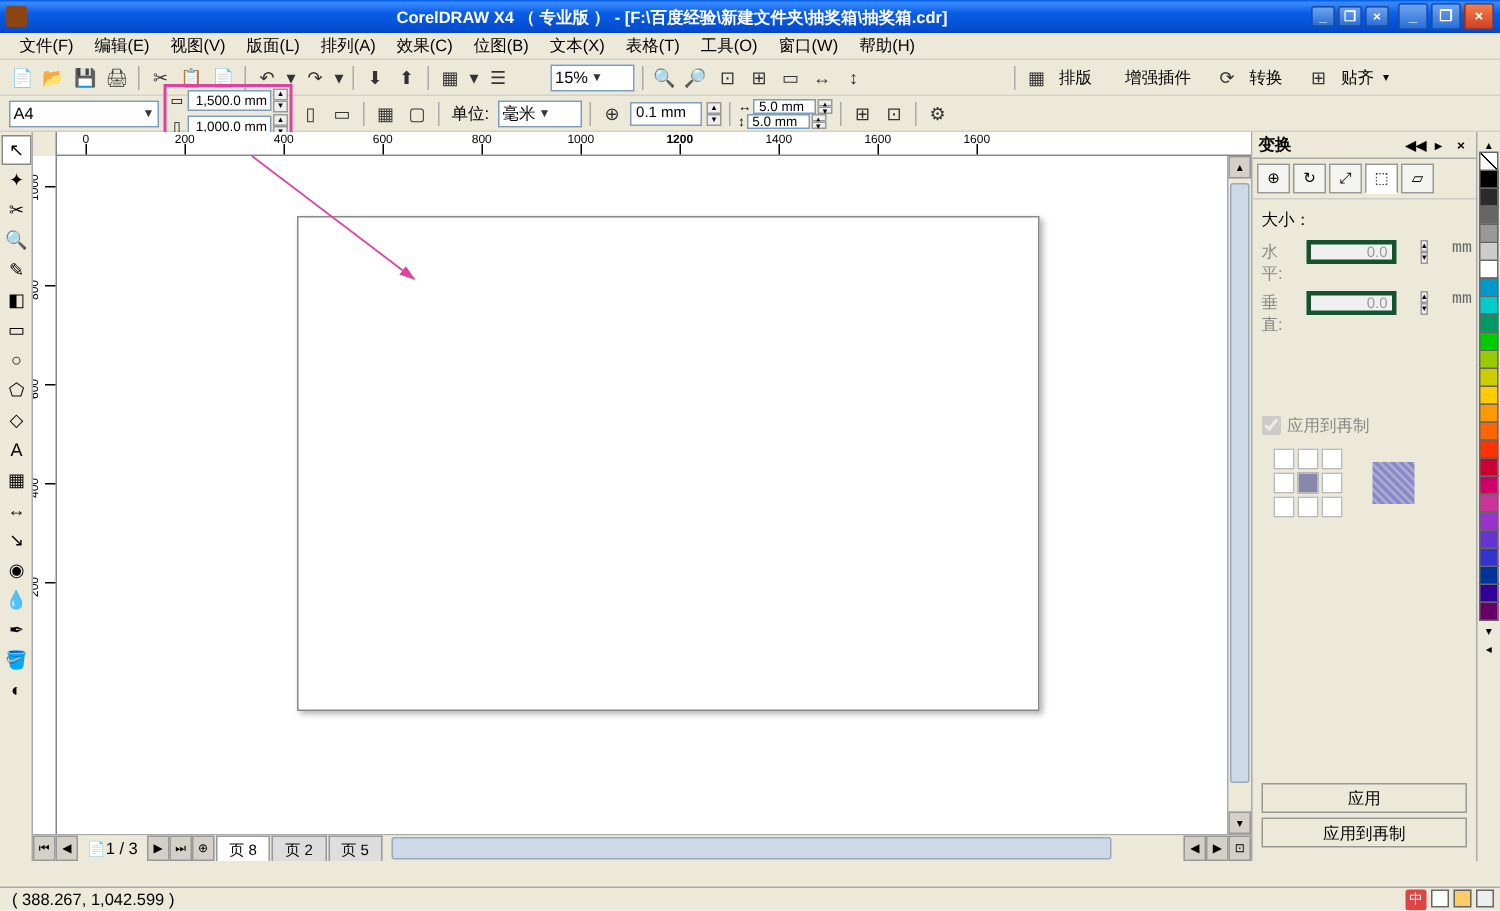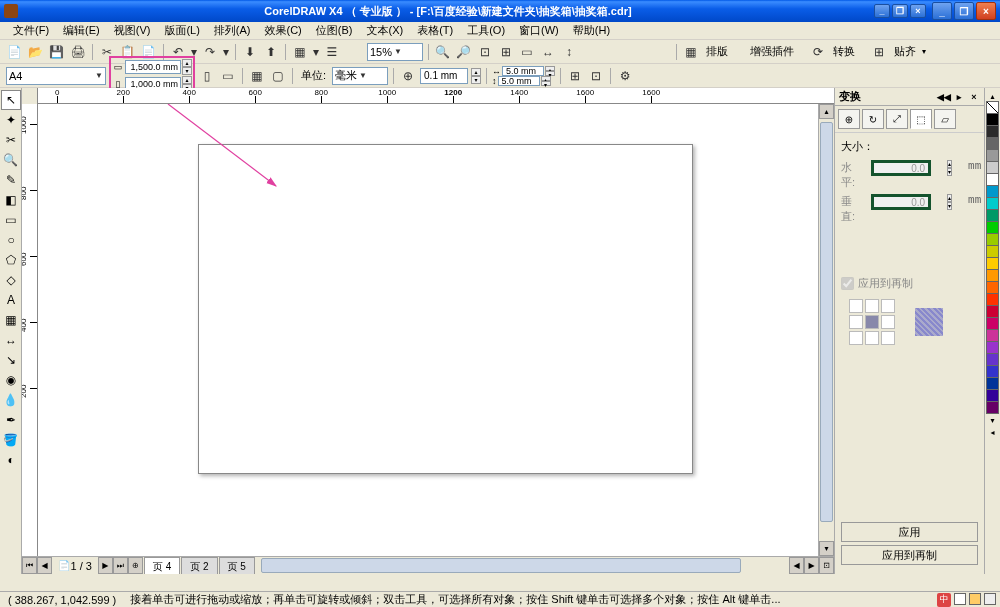--- a/index.html
+++ b/index.html
@@ -334,21 +334,21 @@
       </div>
     </div>
     <div class="ws-foot">
       <div class="hscroll">
         <div class="navbtn">⏮</div>
         <div class="navbtn">◀</div>
         <div class="pageinfo">📄 <span>1 / 3</span></div>
         <div class="navbtn">▶</div>
         <div class="navbtn">⏭</div>
         <div class="navbtn">⊕</div>
-        <div class="pagetab">页 4</div>
+        <div class="pagetab">页 8</div>
         <div class="pagetab inactive">页 2</div>
         <div class="pagetab inactive">页 5</div>
         <div class="track">
           <div class="thumb" style="left:2px; width:480px;"></div>
         </div>
         <div class="sbtn">◀</div>
         <div class="sbtn">▶</div>
         <div class="sbtn">⊡</div>
       </div>
     </div>
@@ -446,20 +446,19 @@
         <div class="swatch" style="background: rgb(51, 0, 153);"></div>
         <div class="swatch" style="background: rgb(102, 0, 102);"></div>
       </div>
     <div class="pbtn">▾</div>
     <div class="pbtn">◂</div>
   </div>
 </div>
 
 <div class="statusbar">
   <div class="sseg">( 388.267, 1,042.599 )</div>
-  <div class="sseg" style="flex:1; overflow:hidden; white-space:nowrap;">接着单击可进行拖动或缩放；再单击可旋转或倾斜；双击工具，可选择所有对象；按住 Shift 键单击可选择多个对象；按住 Alt 键单击...</div>
   <div class="right">
     <div class="ime">中</div>
     <div class="swatch2" style="background:#fff;"></div>
     <div class="swatch2" style="background:#fc6;"></div>
     <div class="swatch2" style="background:#eee;"></div>
   </div>
 </div>
 
 </body></html>

